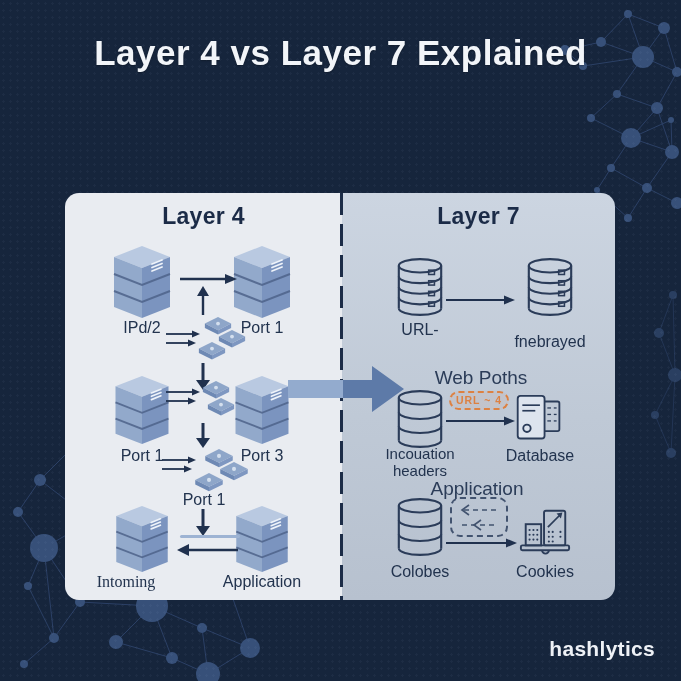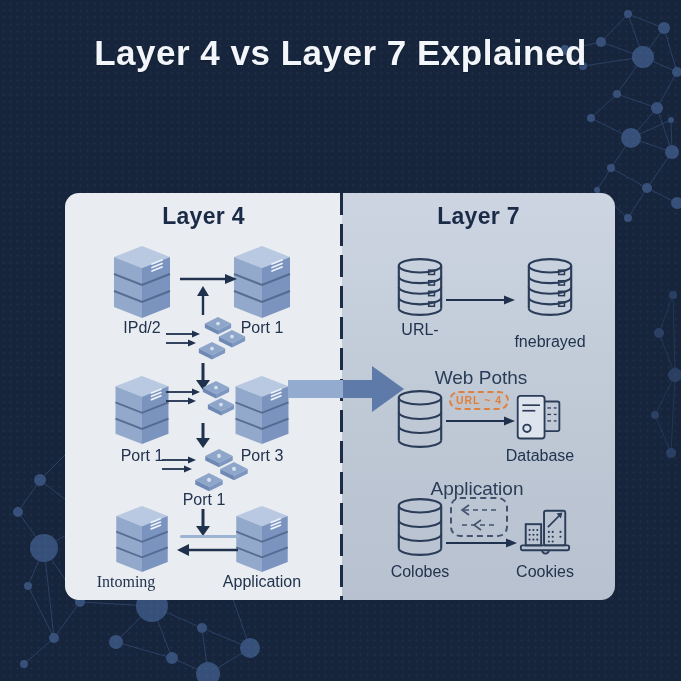--- a/index.html
+++ b/index.html
@@ -398,20 +398,24 @@
           <use href="#sym-db3"></use>
         </svg>
       <div class="badge" style="left:107px;top:198px;width:60px;height:19px;">URL ~ 4</div>
       <svg class="abs" style="left:104px;top:222px;" width="70" height="12" viewBox="0 0 70 12">
         <line x1="0" y1="6" x2="58" y2="6" stroke="#20314e" stroke-width="2"></line>
         <polygon points="58,1.5 69,6 58,10.5" fill="#20314e"></polygon>
       </svg>
       <svg class="abs" style="left:172px;top:202px;" width="50" height="50" viewBox="0 0 52 54">
           <use href="#sym-dbsrv"></use>
         </svg>
+      <div class="nlabel two" style="left:28px;top:252px;">
+        <div>Incouation</div>
+        <div>headers</div>
+      </div>
       <div class="nlabel" style="left:148px;top:254px;">Database</div>
 
       <div class="section-h" style="left:35px;top:285px;width:200px;">Application</div>
       <svg class="abs" style="left:52px;top:304px;" width="52" height="60" viewBox="0 0 54 62">
           <use href="#sym-db3"></use>
         </svg>
       <div class="dashedbox" style="left:108px;top:304px;width:58px;height:40px;">
         <svg width="54" height="36" viewBox="0 0 54 36" style="margin:0 auto;">
           <g stroke="#42536f" stroke-width="1.6" fill="none">
             <path d="M44 11 H12" stroke-dasharray="5 4"></path>
@@ -433,13 +437,14 @@
     </div>
 
     <div class="divider"></div>
   </div>
 
   <svg class="abs bigarrow" style="left:288px;top:356px;" width="120" height="66" viewBox="0 0 120 66">
     <rect x="0" y="24" width="55" height="18" fill="#93abce"></rect>
     <polygon points="55,24 84,24 84,10 116,33 84,56 84,42 55,42" fill="#5d7aa8"></polygon>
   </svg>
 
+  <div class="watermark">hashlytics</div>
 </div>
 
 </body></html>

